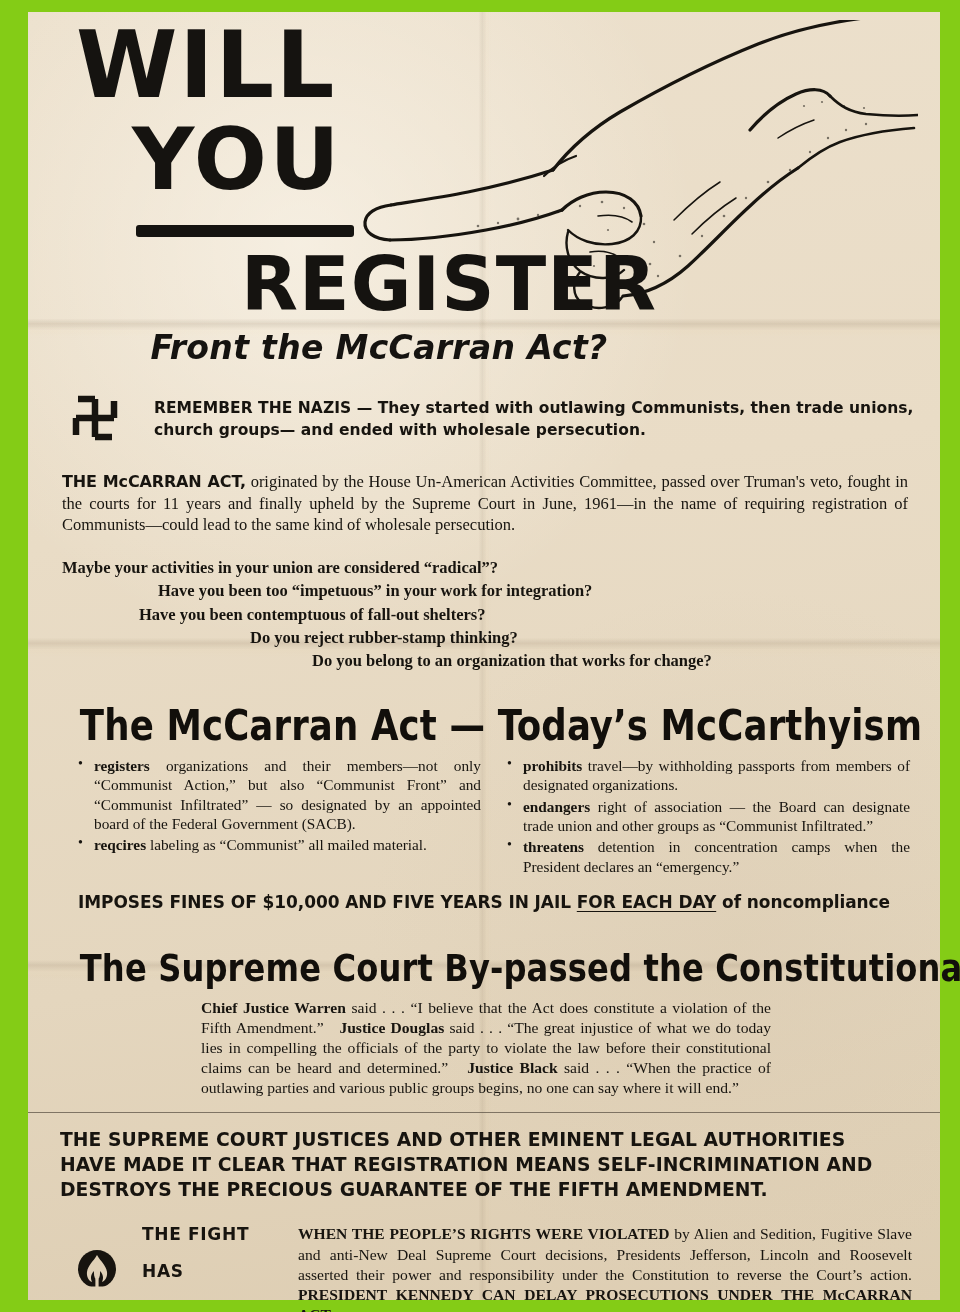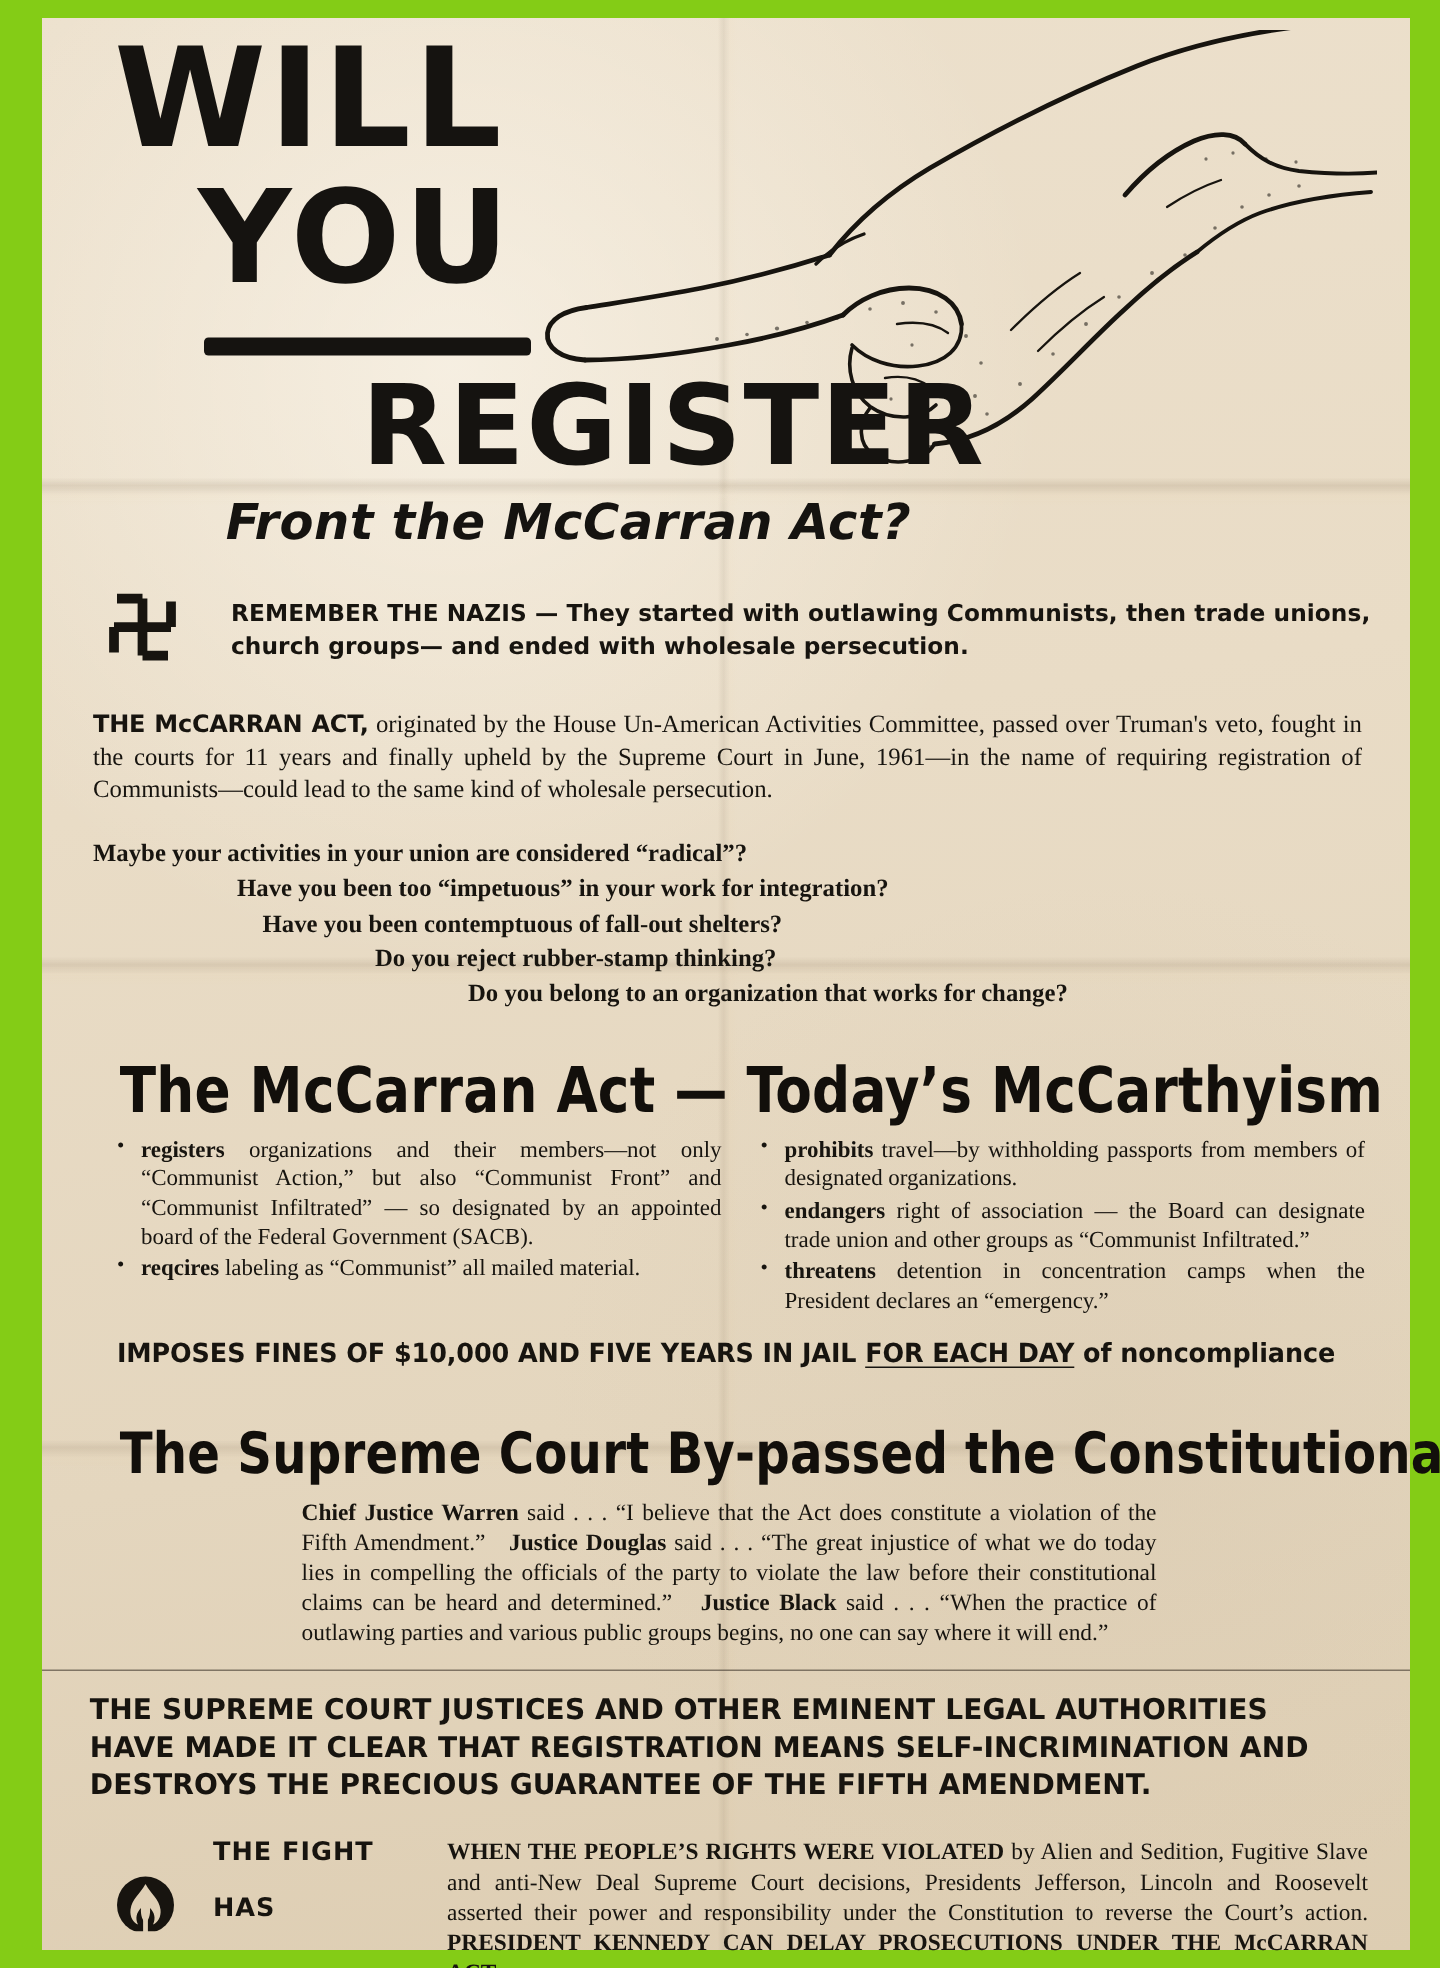--- a/index.html
+++ b/index.html
@@ -134,21 +134,21 @@
     margin: 20px 0 0 0;
     padding-left: 8px;
     font-size: 16.5px;
     line-height: 1.42;
     font-weight: bold;
   }
   .q-line { white-space: nowrap; }
   .q-0 { margin-left: 0px; }
   .q-1 { }
   .q-2 { margin-left: 96px; }
-  .q-3 { margin-left: 113px; }
+  .q-3 { margin-left: 77px; }
   .q-4 { margin-left: 188px; }
   .q-5 { margin-left: 250px; }
 
   
   .display-head {
     font-family: "Liberation Sans Narrow", "DejaVu Sans Condensed", "Liberation Sans", sans-serif;
     font-weight: bold;
     font-size: 40px;
     text-align: center;
     letter-spacing: 0.004em;

